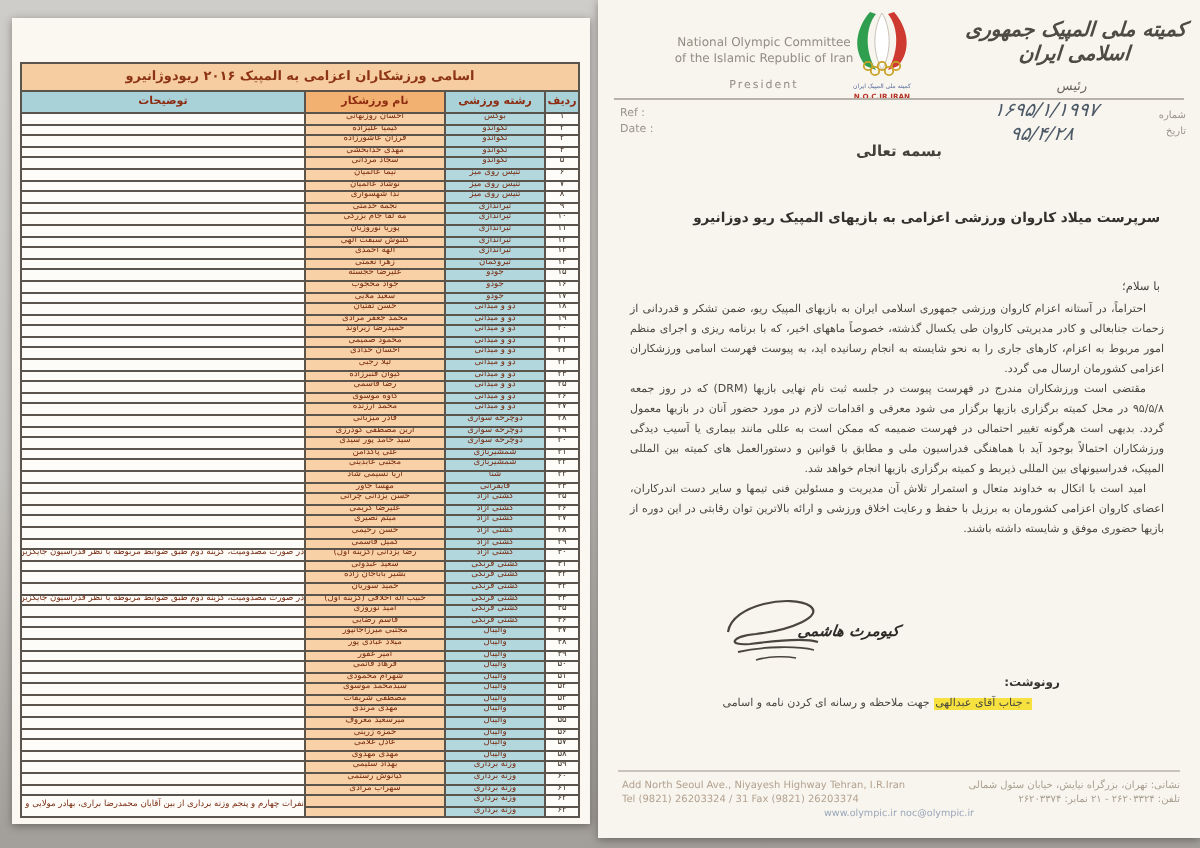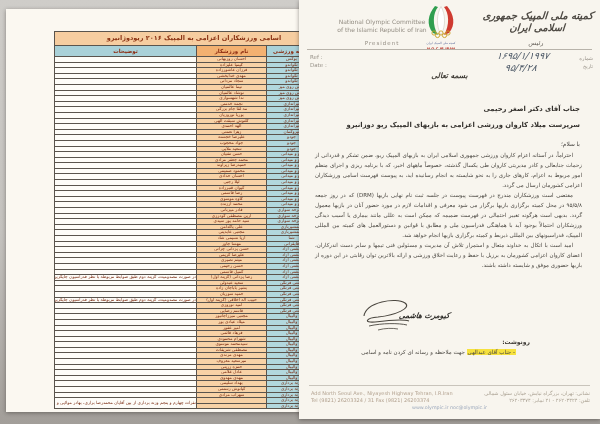--- a/index.html
+++ b/index.html
@@ -3,21 +3,21 @@
 <meta charset="utf-8">
 <style>
   html,body{margin:0;padding:0;}
   body{
     width:600px;height:424px;overflow:hidden;position:relative;
     font-family:"DejaVu Sans",sans-serif;
     background:linear-gradient(180deg,#cfcdc9 0%,#c4c2be 55%,#a29e99 100%);
   }
   .page{position:absolute;box-shadow:0 1px 4px rgba(40,35,30,.45);}
   
-  .page-left{left:6px;top:9px;width:289px;height:403px;background:#fbf8f1;padding-left:44px;}
+  .page-left{left:6px;top:9px;width:289px;height:403px;background:#fbf8f1;}
   .roster-table{
     position:absolute;top:22px;right:5px;width:279px;
     border-collapse:collapse;direction:rtl;table-layout:fixed;
     color:#7a2c12;
   }
   .roster-table td{border:1px solid #5a544d;padding:0;text-align:center;vertical-align:middle;overflow:hidden;}
   .t-title{background:#f6cda0;color:#8c3415;font-weight:bold;font-size:6.5px;height:13px;line-height:13px;white-space:nowrap;}
   .t-head{font-weight:bold;font-size:5.5px;height:10px;line-height:10px;background:#a9d1d8;color:#8c2b10;white-space:nowrap;}
   .t-head.name-h{background:#f3b171;}
   tr.data{height:5.6px;}
@@ -34,21 +34,21 @@
   .fa-callig{right:4px;top:10px;width:118px;text-align:center;color:#4e4a44;
     font-size:10px;font-weight:bold;font-style:italic;line-height:12px;transform:skewX(-4deg);direction:rtl;}
   .fa-pres{font-size:6.5px;font-style:normal;font-weight:normal;color:#6b665f;margin-top:3px;}
   .logo{left:122px;top:4px;width:40px;height:48px;}
   .rule{top:49px;left:8px;right:8px;border-top:1px solid #b8b3aa;height:0;}
   .refdate-en{left:11px;top:53px;color:#9a948b;font-size:5.5px;line-height:8px;}
   .refdate-fa{right:7px;top:55px;color:#9a948b;font-size:5px;line-height:7.5px;text-align:right;direction:rtl;}
   .handwriting{right:28px;top:50px;width:100px;text-align:center;color:#4e5a68;
     font-size:9.5px;line-height:11.5px;font-style:italic;transform:skewX(-10deg);letter-spacing:1.5px;}
   .besmele{top:71px;left:0;width:100%;text-align:center;color:#44403a;
-    font-size:7.5px;font-weight:bold;font-style:italic;}
+    font-size:7.5px;font-weight:bold;}
   .addressee{right:20px;left:20px;top:101px;direction:rtl;text-align:right;
     font-size:6.8px;font-weight:bold;color:#33302c;line-height:16px;}
   .salutation{right:20px;top:141px;direction:rtl;font-size:5.8px;color:#45423e;}
   .letter-body{left:16px;right:18px;top:150px;direction:rtl;text-align:justify;
     font-size:5.5px;line-height:10px;color:#4a4741;}
   .letter-body p{margin:0;text-indent:9px;}
   .sig-scribble{left:55px;top:296px;}
   .sig-name{left:100px;top:311px;font-size:7.5px;font-weight:bold;font-style:italic;
     color:#2d2b27;transform:skewX(-8deg);direction:rtl;}
   .cc-label{right:70px;top:338px;direction:rtl;font-size:6px;font-weight:bold;color:#38342f;}
@@ -504,21 +504,20 @@
   </div>
 
   <div class="abs refdate-fa">
     <div>شماره</div>
     <div>تاریخ</div>
   </div>
 
   <div class="abs besmele">بسمه تعالی</div>
 
   <div class="abs addressee">
-    <div>جناب آقای دکتر اصغر رحیمی</div>
     <div>سرپرست میلاد کاروان ورزشی اعزامی به بازیهای المپیک ریو دوزانیرو</div>
   </div>
 
   <div class="abs salutation">با سلام؛</div>
 
   <div class="abs letter-body">
     <p>احتراماً، در آستانه اعزام کاروان ورزشی جمهوری اسلامی ایران به بازیهای المپیک ریو، ضمن تشکر و قدردانی از زحمات جنابعالی و کادر مدیریتی کاروان طی یکسال گذشته، خصوصاً ماههای اخیر، که با برنامه ریزی و اجرای منظم امور مربوط به اعزام، کارهای جاری را به نحو شایسته به انجام رسانیده اید، به پیوست فهرست اسامی ورزشکاران اعزامی کشورمان ارسال می گردد.</p>
     <p>مقتضی است ورزشکاران مندرج در فهرست پیوست در جلسه ثبت نام نهایی بازیها (DRM) که در روز جمعه ۹۵/۵/۸ در محل کمیته برگزاری بازیها برگزار می شود معرفی و اقدامات لازم در مورد حضور آنان در بازیها معمول گردد. بدیهی است هرگونه تغییر احتمالی در فهرست ضمیمه که ممکن است به عللی مانند بیماری یا آسیب دیدگی ورزشکاران احتمالاً بوجود آید با هماهنگی فدراسیون ملی و مطابق با قوانین و دستورالعمل های کمیته بین المللی المپیک، فدراسیونهای بین المللی ذیربط و کمیته برگزاری بازیها انجام خواهد شد.</p>
     <p>امید است با اتکال به خداوند متعال و استمرار تلاش آن مدیریت و مسئولین فنی تیمها و سایر دست اندرکاران، اعضای کاروان اعزامی کشورمان به برزیل با حفظ و رعایت اخلاق ورزشی و ارائه بالاترین توان رقابتی در این دوره از بازیها حضوری موفق و شایسته داشته باشند.</p>
   </div>

